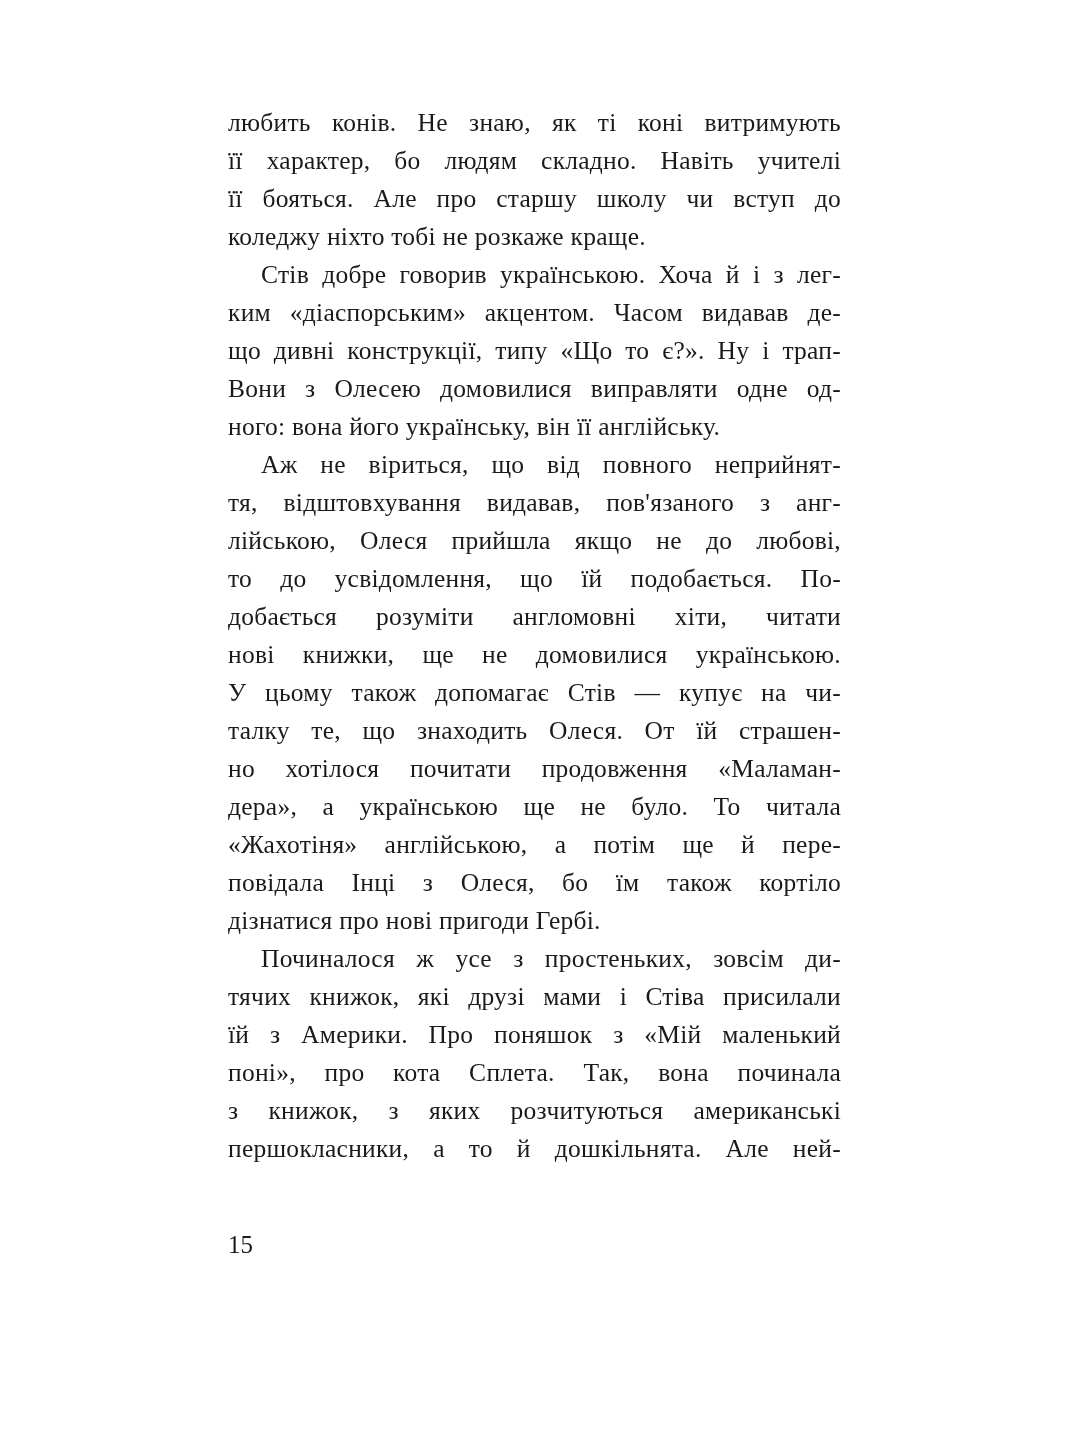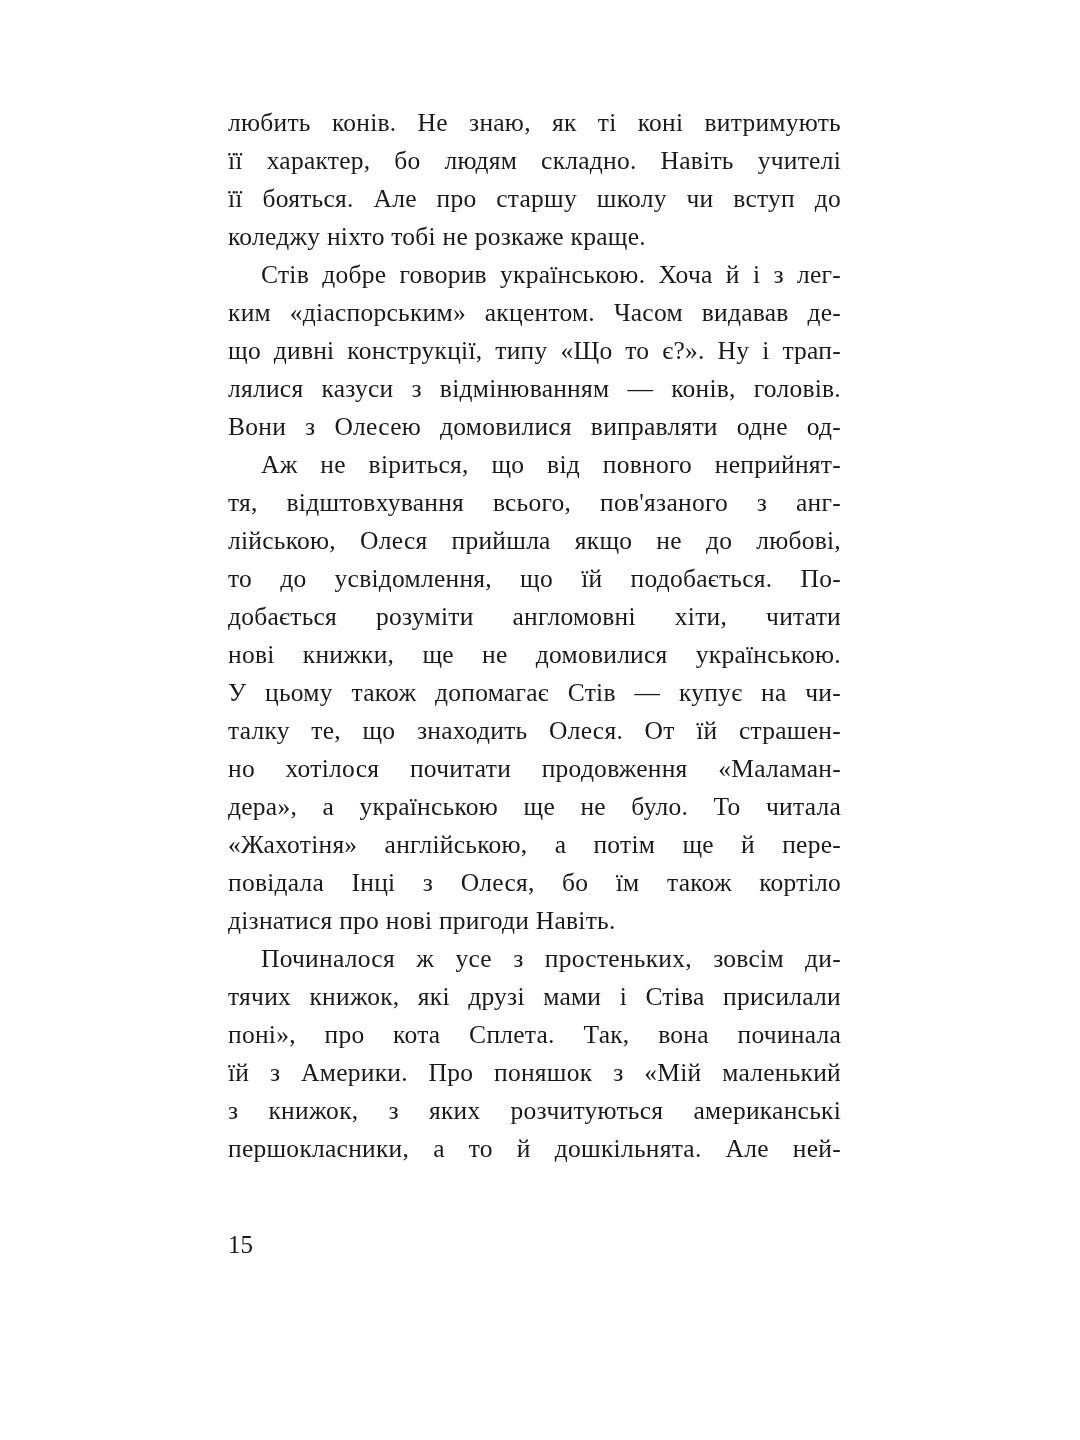--- a/index.html
+++ b/index.html
@@ -81,43 +81,43 @@
       <div class="para">
         <span class="line">любить конів. Не знаю, як ті коні витримують</span>
         <span class="line">її характер, бо людям складно. Навіть учителі</span>
         <span class="line">її бояться. Але про старшу школу чи вступ до</span>
         <span class="line last">коледжу ніхто тобі не розкаже краще.</span>
       </div>
       <div class="para">
         <span class="line indent">Стів добре говорив українською. Хоча й і з лег-</span>
         <span class="line">ким «діаспорським» акцентом. Часом видавав де-</span>
         <span class="line">що дивні конструкції, типу «Що то є?». Ну і трап-</span>
-        <span class="line">лялися казуси з відмінюванням — конів, головів.</span>
         <span class="line">Вони з Олесею домовилися виправляти одне од-</span>
+        <span class="line last">ного: вона його українську, він її англійську.</span>
       </div>
       <div class="para">
         <span class="line indent">Аж не віриться, що від повного неприйнят-</span>
-        <span class="line">тя, відштовхування всього, пов'язаного з анг-</span>
+        <span class="line">тя, відштовхування видавав, пов'язаного з анг-</span>
         <span class="line">лійською, Олеся прийшла якщо не до любові,</span>
         <span class="line">то до усвідомлення, що їй подобається. По-</span>
         <span class="line">добається розуміти англомовні хіти, читати</span>
         <span class="line">нові книжки, ще не домовилися українською.</span>
         <span class="line">У цьому також допомагає Стів — купує на чи-</span>
         <span class="line">талку те, що знаходить Олеся. От їй страшен-</span>
         <span class="line">но хотілося почитати продовження «Маламан-</span>
         <span class="line">дера», а українською ще не було. То читала</span>
         <span class="line">«Жахотіня» англійською, а потім ще й пере-</span>
         <span class="line">повідала Інці з Олеся, бо їм також кортіло</span>
-        <span class="line last">дізнатися про нові пригоди Навіть.</span>
+        <span class="line last">дізнатися про нові пригоди Гербі.</span>
       </div>
       <div class="para">
         <span class="line indent">Починалося ж усе з простеньких, зовсім ди-</span>
         <span class="line">тячих книжок, які друзі мами і Стіва присилали</span>
+        <span class="line">їй з Америки. Про поняшок з «Мій маленький</span>
         <span class="line">поні», про кота Сплета. Так, вона починала</span>
-        <span class="line">їй з Америки. Про поняшок з «Мій маленький</span>
         <span class="line">з книжок, з яких розчитуються американські</span>
         <span class="line">першокласники, а то й дошкільнята. Але ней-</span>
       </div>
     </div>
 
   <div class="folio">15</div>
 
 </div>
 
 </body></html>

